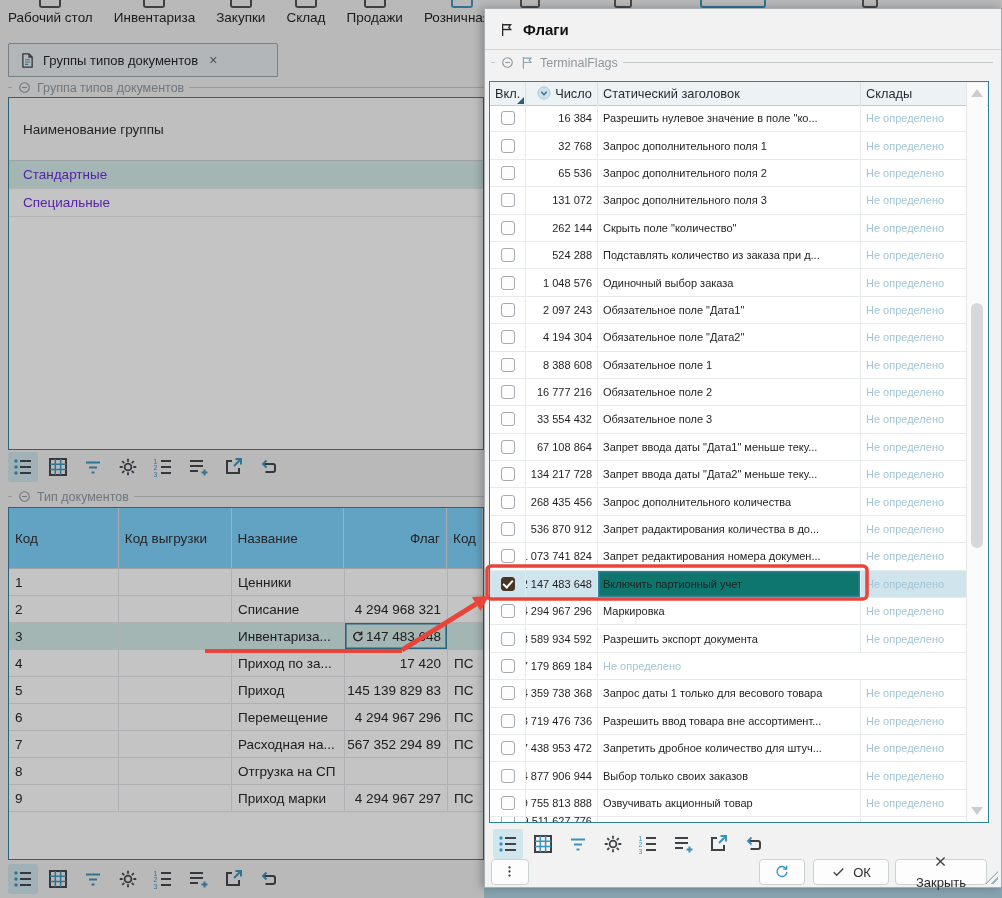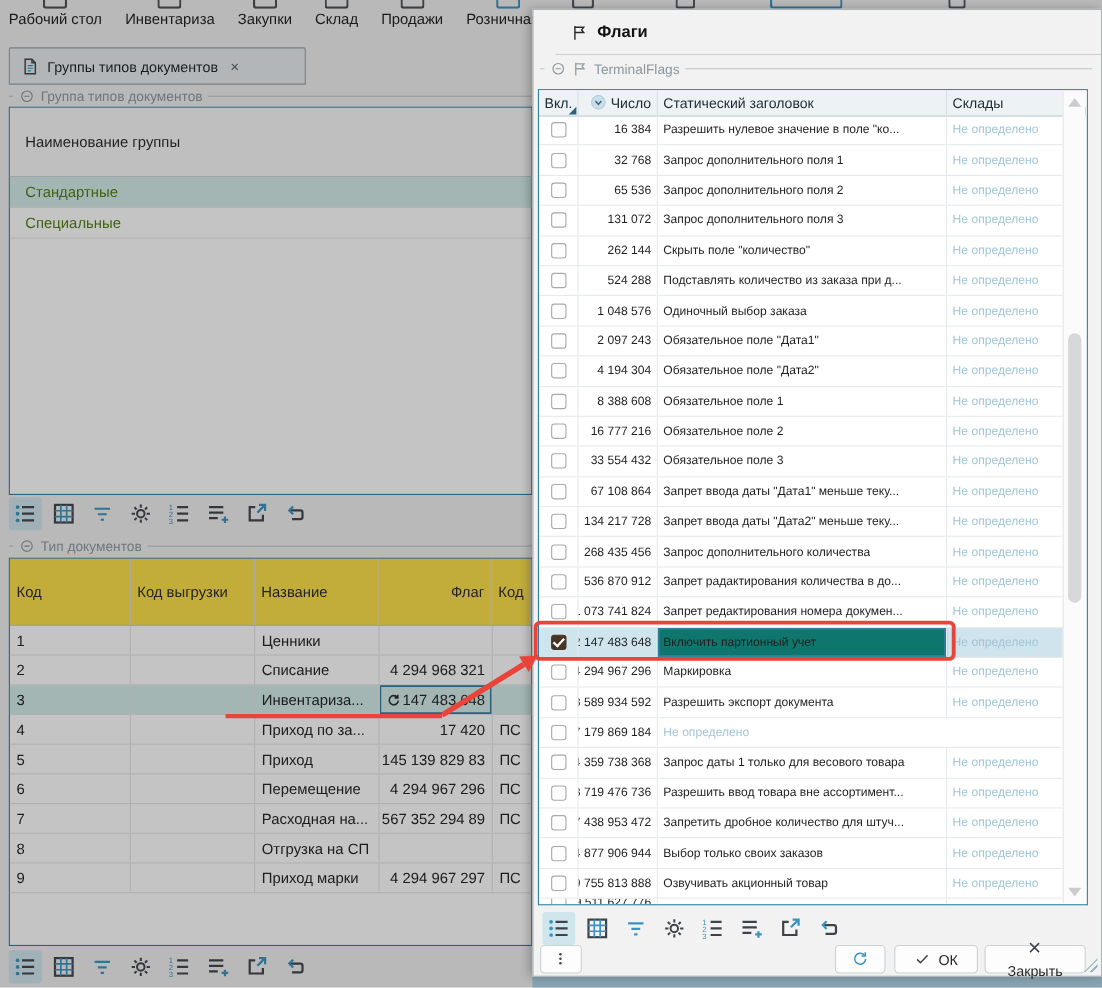--- a/index.html
+++ b/index.html
@@ -20,41 +20,41 @@
     padding:0 10px;font-size:13px;color:#1f1f1f;}
   .tab .close{color:#5c666b;font-size:14px;margin-left:4px;}
   .grouplabel{position:absolute;display:flex;align-items:center;gap:5px;font-size:12.5px;color:#8d979e;}
   .grouplabel .pre{width:4px;border-top:1px solid #c3c8cb;}
   .grouplabel .post{flex:1;border-top:1px solid #c3c8cb;}
   .grouplabel svg{width:15px;height:15px;}
   .panel-table{position:absolute;background:#fff;border:1px solid #2e7fa0;}
   .t1-header{height:62px;background:#f8f8f8;border-bottom:1px solid #cdd2d4;display:flex;align-items:center;
     padding-left:14px;font-size:13.5px;color:#2a2a2a;}
   .t1row{height:27px;display:flex;align-items:center;padding-left:14px;font-size:13.5px;
-    border-bottom:1px solid #e6e8e9;color:#4d7c0f;}
+    border-bottom:1px solid #e6e8e9;color:#6d28d9;}
   .t1row.sel{background:#d4ede9;}
   .toolbar{position:absolute;display:flex;align-items:center;gap:5px;}
   .tb-btn{width:30px;height:30px;border-radius:3px;display:flex;align-items:center;justify-content:center;}
   .tb-btn svg{width:22px;height:22px;}
   .tb-btn.sel{background:#cfe6ec;}
-  .t2-header{height:60px;display:flex;background:#fde047;border-bottom:1px solid #cdd2d4;font-size:13.5px;color:#2a2a2a;}
+  .t2-header{height:60px;display:flex;background:#7dd3fc;border-bottom:1px solid #cdd2d4;font-size:13.5px;color:#2a2a2a;}
   .t2-header>div{display:flex;align-items:center;padding:0 6px;border-right:1px solid #dcdfe1;}
   .t2row{height:26px;display:flex;font-size:13.5px;border-bottom:1px solid #e4e6e8;color:#222;}
   .t2row.sel{background:#d4ede9;}
   .t2cell{display:flex;align-items:center;padding:0 6px;border-right:1px solid #e4e6e8;overflow:hidden;white-space:nowrap;}
   .w1{width:97px;} .w2{width:100px;} .w3{width:100px;} .w4{width:90px;justify-content:flex-end;text-align:right;} .w5{flex:1;border-right:none;}
   .t2cell.focus{box-shadow:inset 0 0 0 1.6px #2e7f9e;}
   .t2cell .cell-ic{display:flex;margin-right:2px;}
   .t2cell .cell-ic svg{width:13px;height:13px;}
   .dim{position:absolute;inset:0;background:rgba(18,21,23,0.25);z-index:5;}
   
   .dialog{position:absolute;left:484px;top:8px;width:518px;height:880px;background:#f2f2f2;z-index:10;
     border:1px solid #a7adb0;box-sizing:border-box;box-shadow:-3px 0 8px rgba(0,0,0,.25);}
   .dlg-title{position:absolute;left:0;top:0;right:0;height:40px;border-bottom:1px solid #d2d2d2;
-    display:flex;align-items:center;gap:8px;padding-left:14px;margin-left:20px;}
+    display:flex;align-items:center;gap:8px;padding-left:14px;}
   .dlg-title svg{width:17px;height:17px;}
   .dlg-title .txt{font-size:15px;font-weight:bold;color:#111;}
   .dlg-group{position:absolute;left:6px;right:8px;top:46px;}
   .flags-table{position:absolute;left:4px;top:72px;width:500px;height:742px;background:#fff;
     border:1.5px solid #2e7fa0;box-sizing:border-box;overflow:hidden;}
   .f-header{height:23px;display:flex;background:#edf2f5;border-bottom:1px solid #bdccd4;font-size:12.8px;color:#1d2a31;}
   .f-header>div{display:flex;align-items:center;padding:0 5px;border-right:1px solid #d9e1e6;position:relative;}
   .c-chk{width:36px;box-sizing:border-box;}
   .c-num{width:72px;box-sizing:border-box;justify-content:flex-end;text-align:right;}
   .c-title{width:263px;box-sizing:border-box;}

